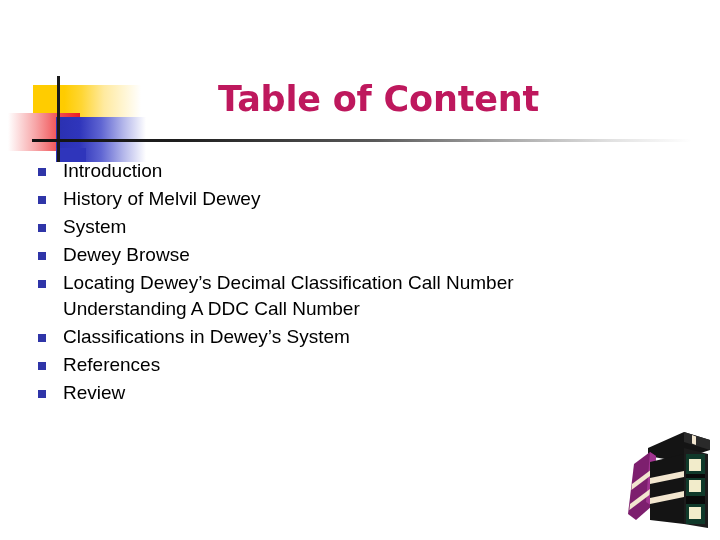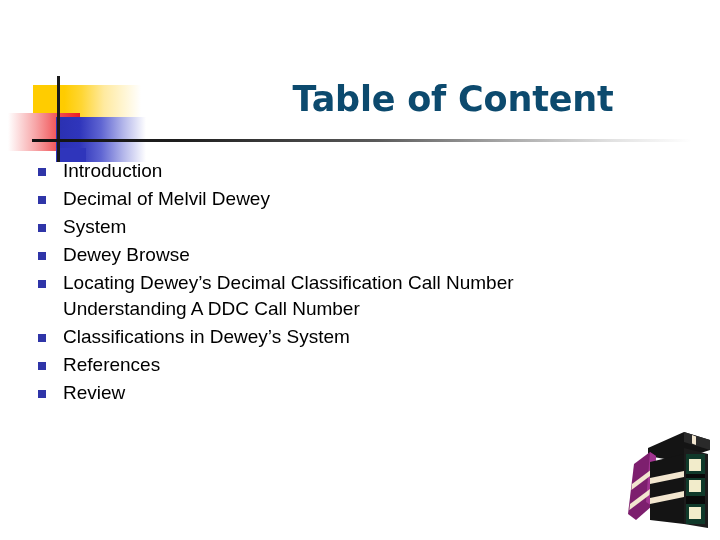--- a/index.html
+++ b/index.html
@@ -82,27 +82,26 @@
     background: linear-gradient(to right,
         #111111 0%, #1e1e1e 22%, #5a5a5a 52%, #a9a9a9 72%, #e2e2e2 88%, #ffffff 100%);
   }
 
   
   #title {
     position: absolute;
     left: 218px;
     top: 78px;
     width: 470px;
-    color: #0c4a6e;
+    color: #be185d;
     font-family: "DejaVu Sans", sans-serif;
     font-weight: bold;
     font-size: 35px;
     line-height: 42px;
     letter-spacing: -0.2px;
-    text-align: center;
     white-space: nowrap;
   }
 
   
   #toc {
     position: absolute;
     left: 30px;
     top: 158px;
     width: 660px;
   }
@@ -155,21 +154,21 @@
 
   <div id="toc">
 
     <div class="toc-item">
       <span class="bullet"></span>
       <span>Introduction</span>
     </div>
 
     <div class="toc-item">
       <span class="bullet"></span>
-      <span>Decimal of Melvil Dewey</span>
+      <span>History of Melvil Dewey</span>
     </div>
 
 
     <div class="toc-item">
       <span class="bullet"></span>
       <span class="toc-cont">System</span>
     </div>
 
     <div class="toc-item">
       <span class="bullet"></span>

